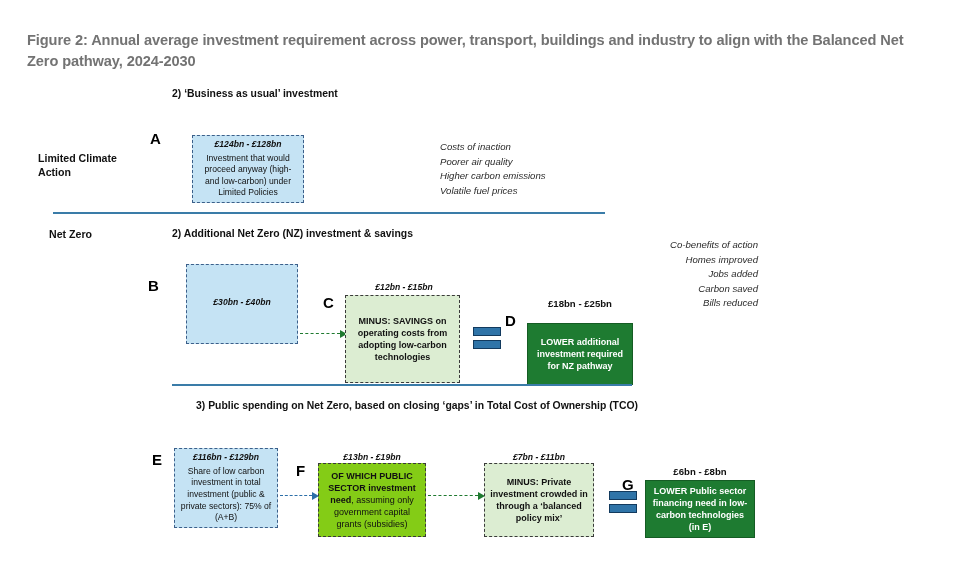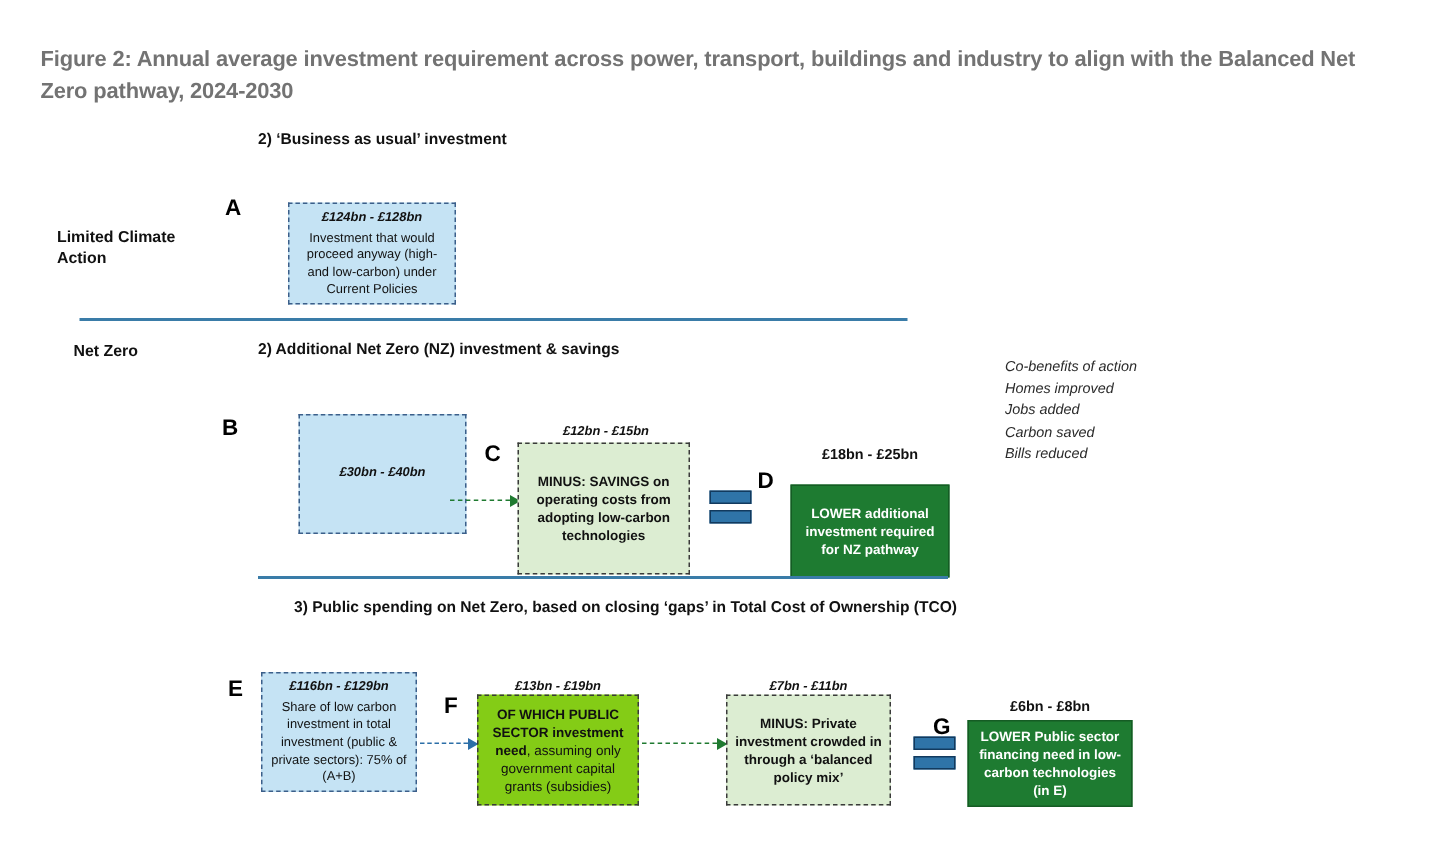--- a/index.html
+++ b/index.html
@@ -182,40 +182,44 @@
 
   <div class="section-head" style="left:172px; top:88px;">2) ‘Business as usual’ investment</div>
 
   <div class="stage-label" style="left:38px; top:152px; width:110px;">Limited Climate Action</div>
 
   <div class="marker" style="left:150px; top:131px;">A</div>
 
   <div class="box box-blue" style="left:192px; top:135px; width:112px; height:68px;">
     <div class="inner">
       <span class="val">£124bn - £128bn</span>
-      <span>Investment that would proceed anyway (high- and low-carbon) under Current Policies</span>
-    </div>
-  </div>
-
+      <span>Investment that would proceed anyway (high- and low-carbon) under Limited Policies</span>
+    </div>
+  </div>
+
+  <div class="notes" style="left:440px; top:140px; white-space:pre;">Costs of inaction
+Poorer air quality
+Higher carbon emissions
+Volatile fuel prices</div>
 
   <div class="divider" style="left:53px; top:212px; width:552px;"></div>
 
   <div class="stage-label" style="left:49px; top:228px;">Net Zero</div>
 
   <div class="section-head" style="left:172px; top:228px;">2) Additional Net Zero (NZ) investment &amp; savings</div>
 
-  <div class="notes" style="left:670px; top:238px; white-space:pre;">Co-benefits of action
+  <div class="notes" style="left:670px; top:238px; white-space:pre;text-align:right;">Co-benefits of action
 Homes improved
 Jobs added
 Carbon saved
 Bills reduced</div>
 
   <div class="marker" style="left:148px; top:278px;">B</div>
 
-  <div class="box box-blue" style="left:186px; top:276px; width:112px; height:80px;margin-left:13px;">
+  <div class="box box-blue" style="left:186px; top:264px; width:112px; height:80px;">
     <div class="inner">
       <span class="val">£30bn - £40bn</span>
     </div>
   </div>
 
   <div class="arrow" style="left:300px; top:333px; width:40px;">
       <i class="head"></i>
     </div>
 
   <div class="caption" style="left:348px; top:282px; width:112px;">£12bn - £15bn</div>

